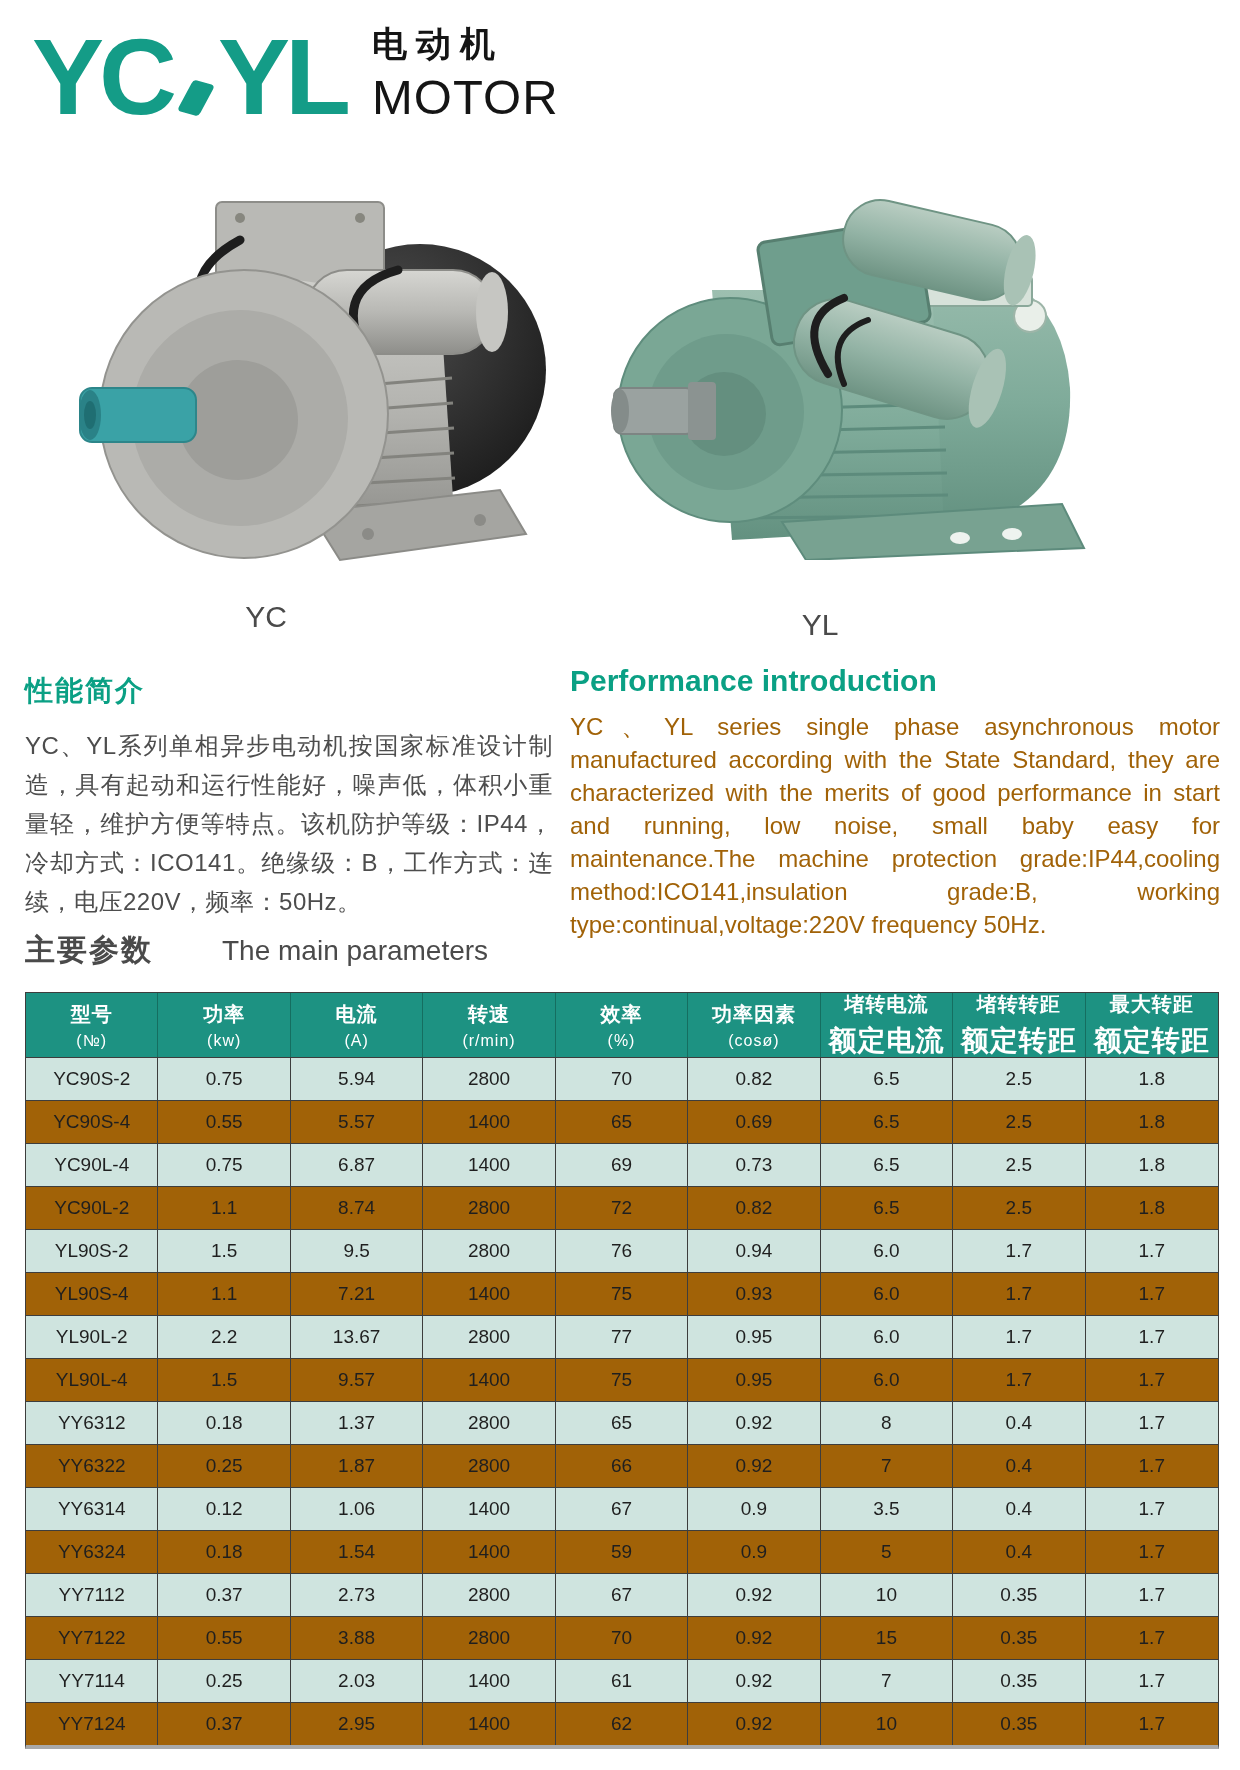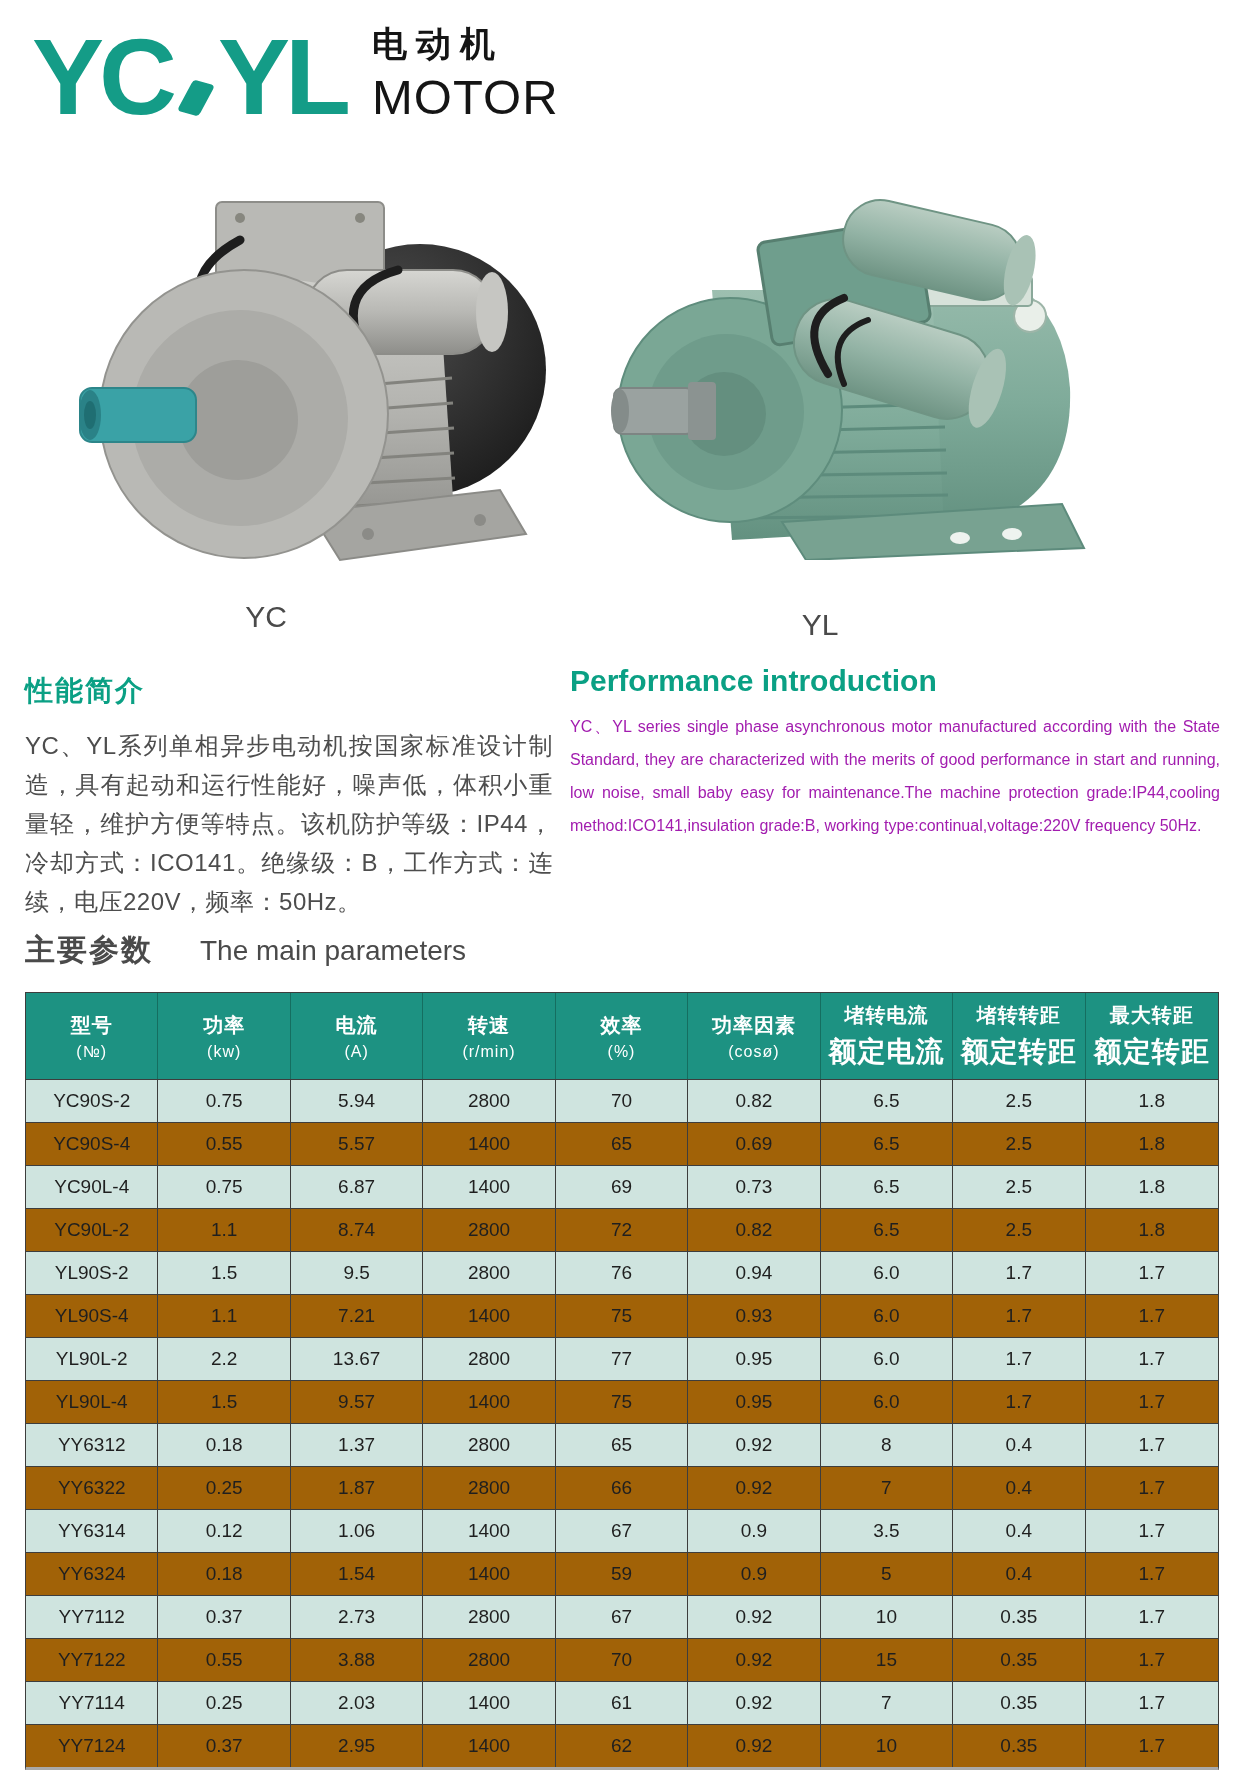--- a/index.html
+++ b/index.html
@@ -23,32 +23,32 @@
   .caption{position:absolute;width:360px;text-align:center;font-size:30px;color:#4a4a4a;}
   .cap-yc{left:86px;top:600px;}
   .cap-yl{left:640px;top:608px;}
 
   
   .intro-cn{position:absolute;left:25px;top:672px;width:528px;}
   .intro-en{position:absolute;left:570px;top:664px;width:650px;}
   .h-cn{font-size:28px;font-weight:bold;color:#0aa084;letter-spacing:2px;margin:0 0 16px 0;}
   .h-en{font-size:30px;font-weight:bold;color:#0aa084;margin:0 0 12px 0;}
   .p-cn{font-size:24px;line-height:39px;color:#4d4d4d;text-align:justify;margin:0;letter-spacing:0.5px;}
-  .p-en{font-size:16px;line-height:33px;color:#a21caf;text-align:justify;margin:0;}
+  .p-en{font-size:24px;line-height:33px;color:#a16207;text-align:justify;margin:0;}
 
   
-  .tbl-title{position:absolute;left:25px;top:930px;display:flex;align-items:baseline;gap:6px;color:#4a4a4a;}
+  .tbl-title{position:absolute;left:25px;top:930px;display:flex;align-items:baseline;gap:28px;color:#4a4a4a;}
   .tt-cn{font-size:30px;font-weight:bold;letter-spacing:2px;}
   .tt-en{font-size:28px;margin-left:41px;}
 
   .ptable{position:absolute;left:25px;top:992px;width:1192px;
           border:1px solid #3d3d3d;border-bottom:4px solid #a9a9a9;}
   .phead{display:grid;grid-template-columns:repeat(9,1fr);background:#1d9282;
          border-bottom:1px solid #3d3d3d;}
-  .hcell{height:86px;display:flex;flex-direction:column;align-items:center;justify-content:center;
+  .hcell{height:64px;display:flex;flex-direction:column;align-items:center;justify-content:center;
          color:#ffffff;border-right:1px solid #156e60;}
   .hcell:last-child{border-right:none;}
   .hcell .l1{font-size:20px;font-weight:bold;letter-spacing:1px;}
   .hcell .l2{font-size:16px;margin-top:4px;letter-spacing:1px;}
   .phead .hcell:nth-of-type(n+7) .l2{font-size:28px;font-weight:bold;}
   .pbody .prow{display:grid;grid-template-columns:repeat(9,1fr);border-bottom:1px solid #3d3d3d;background:#a16207;}
   .pbody .prow:last-child{border-bottom:none;}
   .pbody .prow:nth-of-type(odd){background:#cfe4df;}
   .pcell{height:42px;display:flex;align-items:center;justify-content:center;
          font-size:19px;color:#1f1f1f;border-right:1px solid #3d3d3d;}

